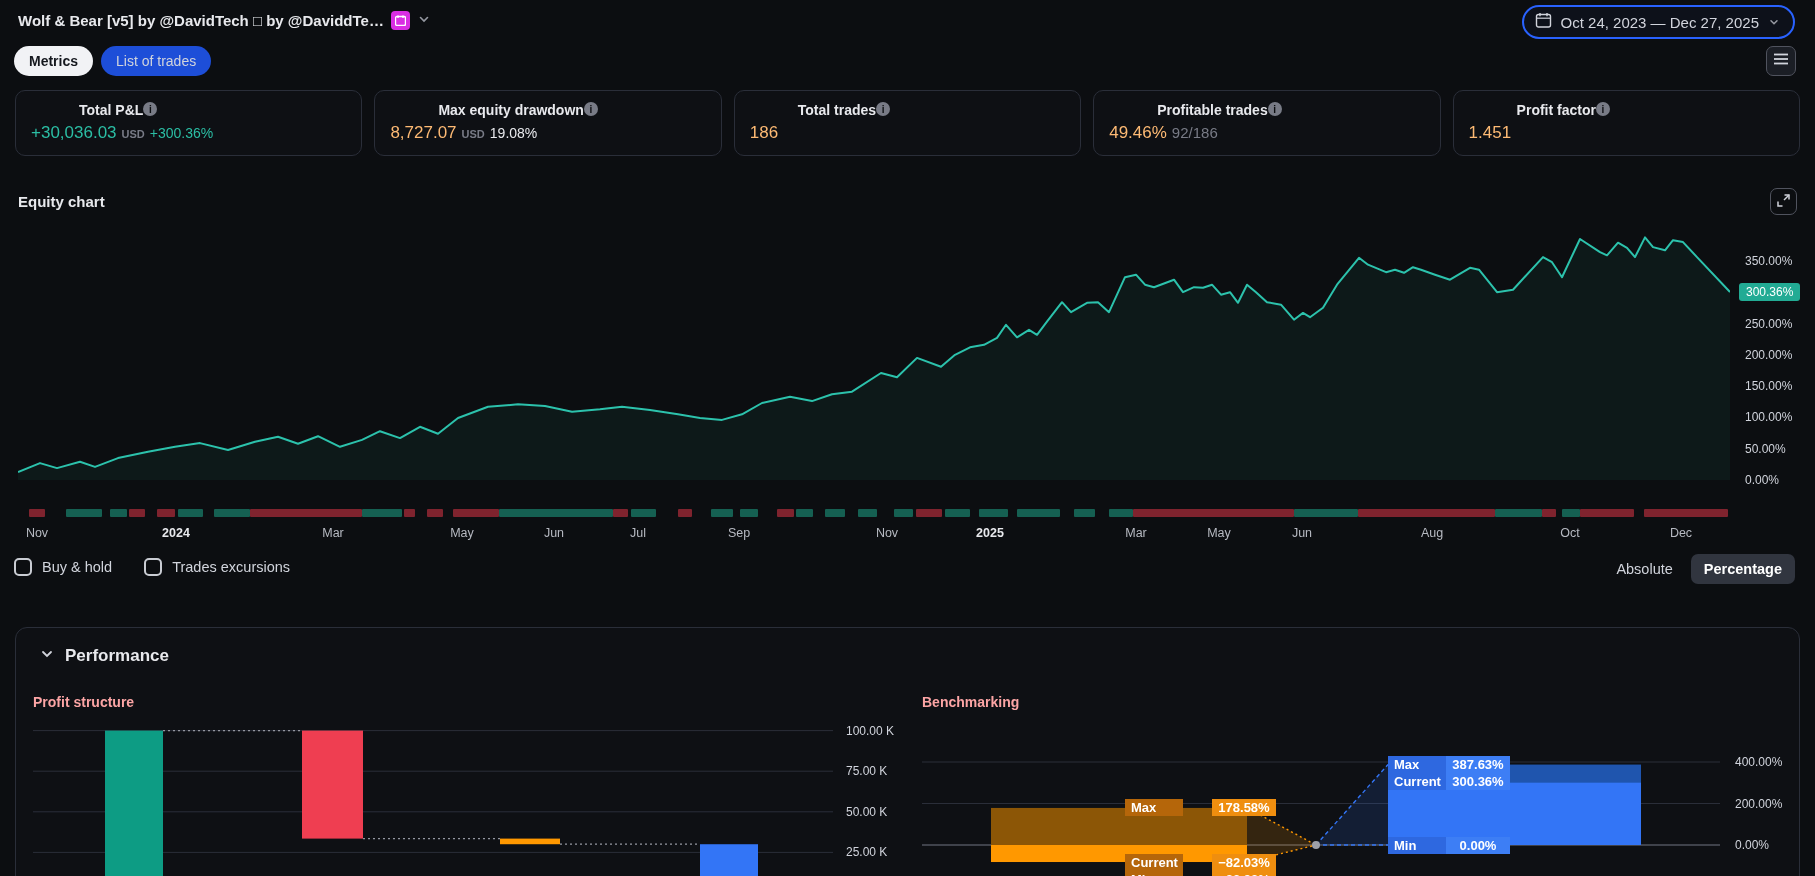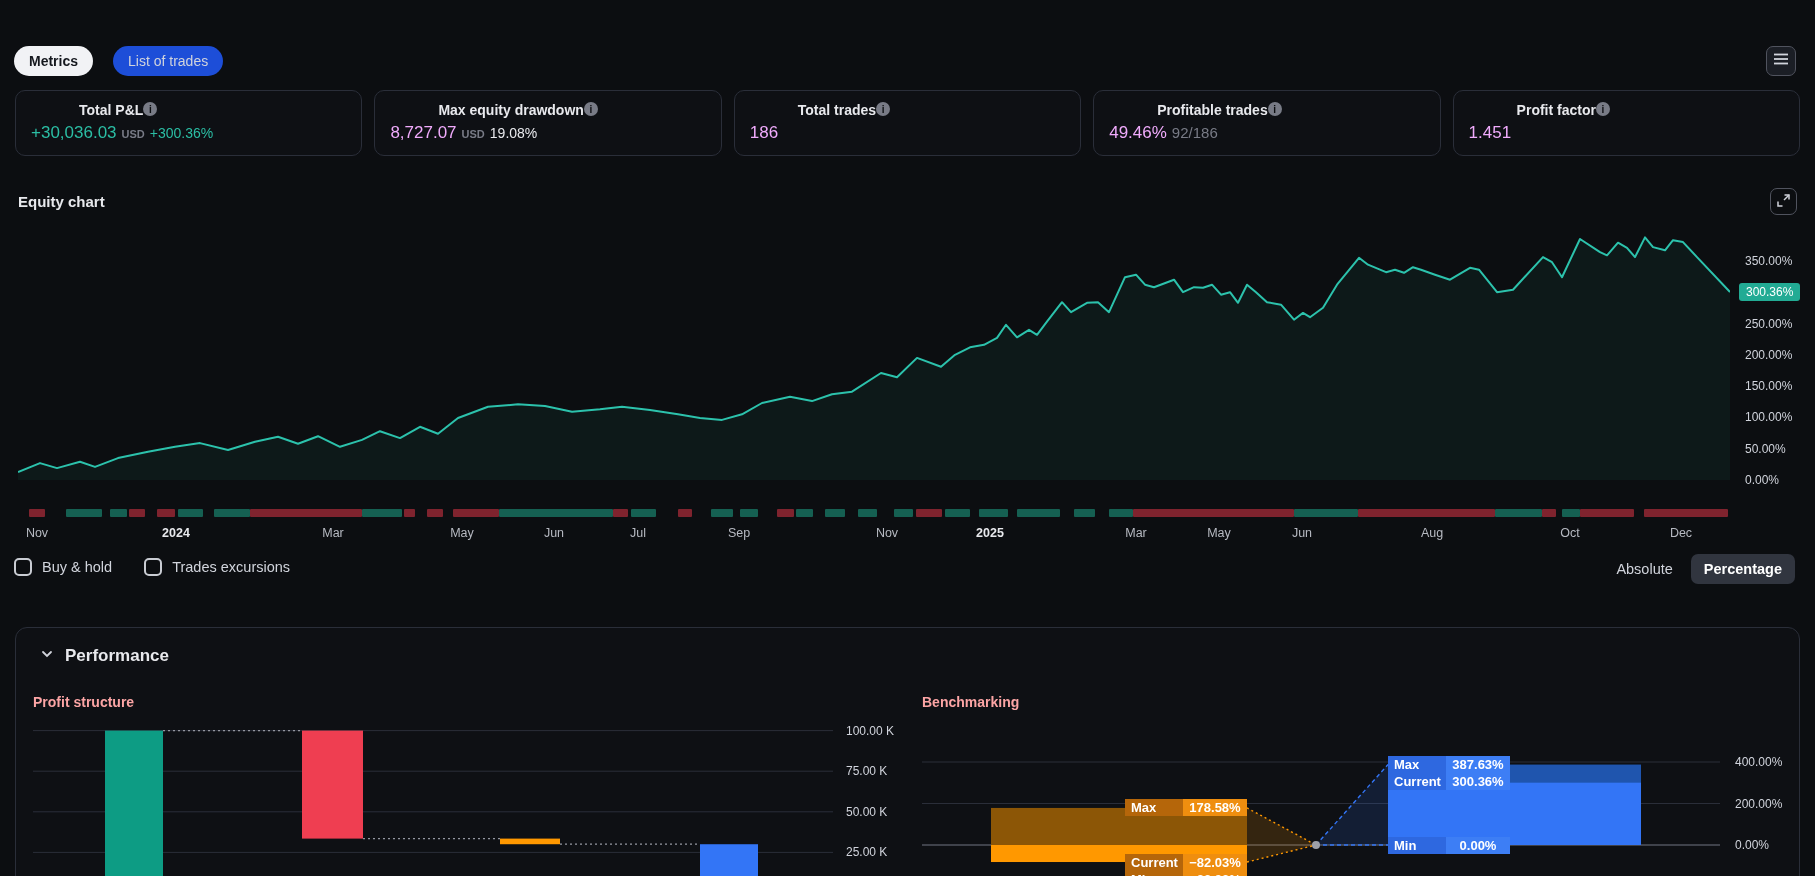--- a/index.html
+++ b/index.html
@@ -26,21 +26,21 @@
   .sq-btn { width:30px; height:30px; border:1px solid #50535e; border-radius:7px; background:#1b1e25;
     display:flex; align-items:center; justify-content:center; cursor:pointer; }
 
   
   .cards { left:15px; top:90px; width:1785px; display:grid; grid-template-columns:repeat(5,1fr); gap:12px; }
   .card { border:1px solid #2a2e39; border-radius:10px; padding:11px 15px; height:66px; background:#0e1014; }
   .card .lbl { display:flex; align-items:flex-start; font-size:14px; font-weight:bold; color:#e8e9ed;margin-left:48px; }
   .info-i { width:14px; height:14px; border-radius:50%; background:#787b86; color:#0c0e11; font-size:10px; font-weight:bold;
     display:inline-flex; align-items:center; justify-content:center; cursor:pointer; }
   .card .val-row { margin-top:5px; display:flex; align-items:baseline; gap:5px; }
-  .card .val { font-size:17px; color:#f0abfc; }
+  .card .val { font-size:17px; color:#fdba74; }
   .card .val.teal { color:#2bbea4; }
   .card .unit { font-size:11px; font-weight:bold; color:#787b86; }
   .card .extra { font-size:14px; color:#e8e9ed; }
   .card .extra.teal { color:#2bbea4; }
   .card .extra.small { font-size:15px; color:#787b86; }
 
   .section-title { font-size:15px; font-weight:bold; color:#e8e9ed; }
   .expand-btn { right:18px; top:188px; width:27px; height:27px; border:1px solid #50535e; border-radius:7px;
     background:transparent; display:flex; align-items:center; justify-content:center; cursor:pointer; }
 
@@ -64,32 +64,63 @@
   .perf-card { left:15px; top:627px; width:1785px; height:270px; border:1px solid #2a2e39; border-radius:12px; background:#0e1014; }
   .perf-head { position:absolute; left:23px; top:18px; display:flex; align-items:center; gap:10px; cursor:pointer; }
   .perf-title { font-size:17px; font-weight:bold; color:#e8e9ed; }
   .chart-sub { position:absolute; font-size:14px; font-weight:bold; color:#fca5a5; }
 
   .badge { position:absolute; display:flex; height:17px; line-height:17px; font-size:13px; color:#fff; white-space:nowrap;font-weight:bold; }
   .badge span { padding:0 6px; }
   .badge .b-label { width:58px; }
   .badge .b-value { width:64px; text-align:center; }
   .badge.orange .b-label { background:#b5660a; }
-  .badge.orange .b-value { background:#ef8e0f; }
+  .badge.orange .b-value { background:#ef8e0f;margin-left:29px; }
   .badge.blue .b-label { background:#2e68e0; }
   .badge.blue .b-value { background:#3d7ef5; }
 </style>
 </head>
 <body>
 
 <div class="page">
 
-
-
-  <div class="abs" style="left:14px; top:46px; display:flex; gap:20px;">
+  <div class="abs title-row">
+    <span class="main-title">Wolf &amp; Bear [v5] by @DavidTech □ by @DaviddTe…</span>
+    <span class="strategy-ico">
+      <svg width="11" height="11" viewBox="0 0 11 11">
+          <rect x="0.5" y="1.5" width="10" height="9" rx="1.5" fill="none" stroke="#fff" stroke-width="1.4"></rect>
+          <line x1="3" y1="0.5" x2="3" y2="3" stroke="#fff" stroke-width="1.4"></line>
+          <line x1="8" y1="0.5" x2="8" y2="3" stroke="#fff" stroke-width="1.4"></line>
+        </svg>
+    </span>
+    <span>
+      <svg width="14" height="14" viewBox="0 0 14 14">
+          <path d="M3.5 5.5l3.5 3.5 3.5-3.5" stroke="#9598a1" stroke-width="1.6" fill="none" stroke-linecap="round"></path>
+        </svg>
+    </span>
+  </div>
+
+  <div class="abs date-btn">
+    <span>
+      <svg width="17" height="17" viewBox="0 0 17 17">
+          <rect x="1.5" y="2.5" width="14" height="12.5" rx="2" fill="none" stroke="#d1d4dc" stroke-width="1.4"></rect>
+          <line x1="5" y1="1" x2="5" y2="4.2" stroke="#d1d4dc" stroke-width="1.4"></line>
+          <line x1="12" y1="1" x2="12" y2="4.2" stroke="#d1d4dc" stroke-width="1.4"></line>
+          <line x1="2" y1="6.2" x2="15" y2="6.2" stroke="#d1d4dc" stroke-width="1.2"></line>
+        </svg>
+    </span>
+    <span>Oct 24, 2023 — Dec 27, 2025</span>
+    <span>
+      <svg width="12" height="12" viewBox="0 0 14 14">
+          <path d="M3.5 5.5l3.5 3.5 3.5-3.5" stroke="#9598a1" stroke-width="1.8" fill="none" stroke-linecap="round"></path>
+        </svg>
+    </span>
+  </div>
+
+  <div class="abs" style="left:14px; top:46px; display:flex; gap:8px;">
     <span class="pill active">Metrics</span>
     <span class="pill idle">List of trades</span>
   </div>
   <div class="abs sq-btn" style="right:19px; top:46px;">
     <span>
       <svg width="16" height="14" viewBox="0 0 16 14">
           <line x1="1" y1="2.5" x2="15" y2="2.5" stroke="#d1d4dc" stroke-width="1.8"></line>
           <line x1="1" y1="7" x2="15" y2="7" stroke="#d1d4dc" stroke-width="1.8"></line>
           <line x1="1" y1="11.5" x2="15" y2="11.5" stroke="#d1d4dc" stroke-width="1.8"></line>
         </svg>

